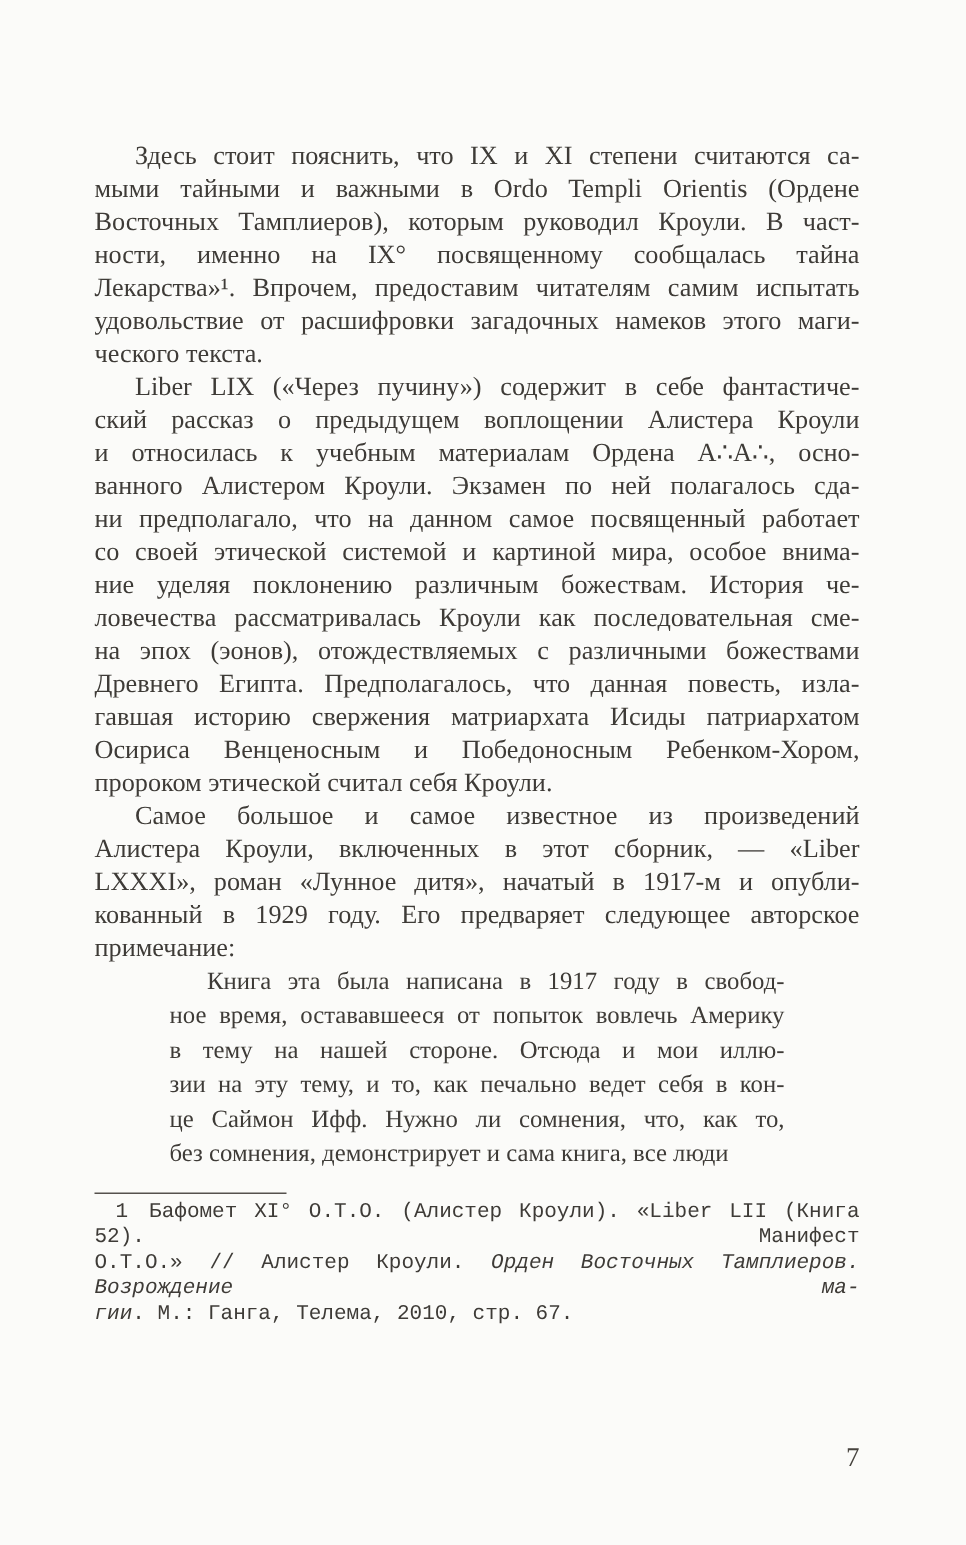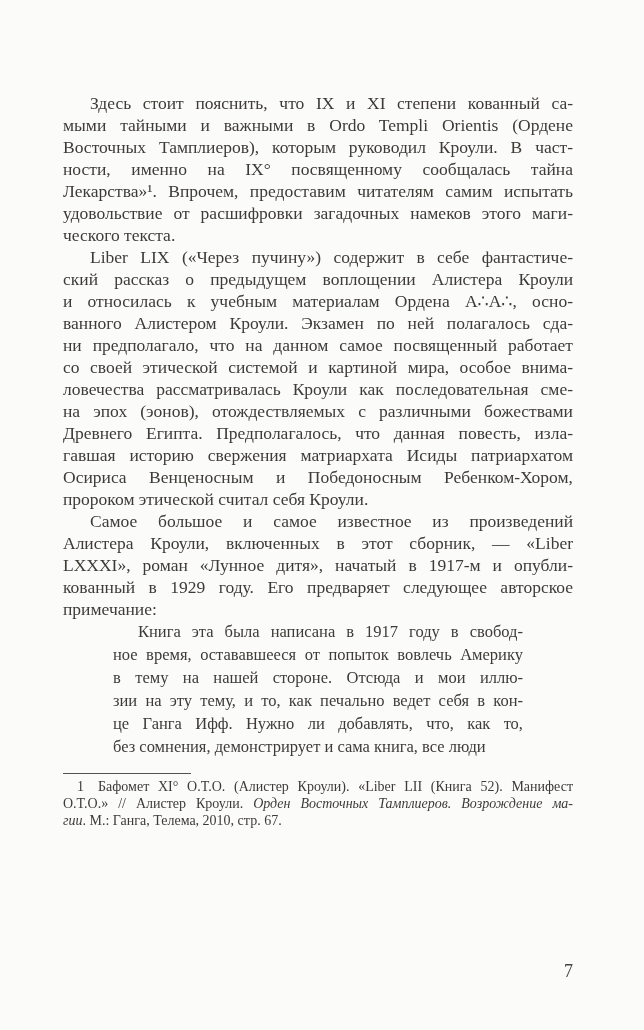--- a/index.html
+++ b/index.html
@@ -29,21 +29,21 @@
   }
   .line.last { text-align-last: left; }
   .paragraph .line.indent { text-indent: 27px; }
   .quote {
     margin-left: 50px;
     width: 410px;
     font-size: 16.5px;
     line-height: 23px;
   }
   .quote .line.indent { text-indent: 25px; }
-  .footnote { margin-top: 15px; }
+  .footnote { margin-top: 15px; font-family: Liberation Mono, monospace; }
   .footnote-rule {
     width: 128px;
     height: 0;
     border-top: 1px solid #55514d;
     margin-bottom: 4px;
   }
   .footnote-text {
     font-size: 14px;
     line-height: 17px;
   }
@@ -59,36 +59,37 @@
     color: #47443f;
   }
 </style>
 </head>
 <body>
 
 <div class="page">
   <div class="text-block">
 
     <div class="paragraph">
-        <div class="line indent">Здесь стоит пояснить, что IX и XI степени кованный са-</div>
+        <div class="line indent">Здесь стоит пояснить, что IX и XI степени считаются са-</div>
         <div class="line">мыми тайными и важными в Ordo Templi Orientis (Ордене</div>
         <div class="line">Восточных Тамплиеров), которым руководил Кроули. В част-</div>
         <div class="line">ности, именно на IX° посвященному сообщалась тайна</div>
         <div class="line">Лекарства»¹. Впрочем, предоставим читателям самим испытать</div>
         <div class="line">удовольствие от расшифровки загадочных намеков этого маги-</div>
         <div class="line last">ческого текста.</div>
       </div>
 
     <div class="paragraph">
         <div class="line indent">Liber LIX («Через пучину») содержит в себе фантастиче-</div>
         <div class="line">ский рассказ о предыдущем воплощении Алистера Кроули</div>
         <div class="line">и относилась к учебным материалам Ордена А∴А∴, осно-</div>
         <div class="line">ванного Алистером Кроули. Экзамен по ней полагалось сда-</div>
         <div class="line">ни предполагало, что на данном самое посвященный работает</div>
         <div class="line">со своей этической системой и картиной мира, особое внима-</div>
+        <div class="line">ние уделяя поклонению различным божествам. История че-</div>
         <div class="line">ловечества рассматривалась Кроули как последовательная сме-</div>
         <div class="line">на эпох (эонов), отождествляемых с различными божествами</div>
         <div class="line">Древнего Египта. Предполагалось, что данная повесть, изла-</div>
         <div class="line">гавшая историю свержения матриархата Исиды патриархатом</div>
         <div class="line">Осириса Венценосным и Победоносным Ребенком-Хором,</div>
         <div class="line last">пророком этической считал себя Кроули.</div>
       </div>
 
     <div class="paragraph">
         <div class="line indent">Самое большое и самое известное из произведений</div>
@@ -96,21 +97,21 @@
         <div class="line">LXXXI», роман «Лунное дитя», начатый в 1917-м и опубли-</div>
         <div class="line">кованный в 1929 году. Его предваряет следующее авторское</div>
         <div class="line last">примечание:</div>
       </div>
 
     <div class="quote">
         <div class="line indent">Книга эта была написана в 1917 году в свобод-</div>
         <div class="line">ное время, остававшееся от попыток вовлечь Америку</div>
         <div class="line">в тему на нашей стороне. Отсюда и мои иллю-</div>
         <div class="line">зии на эту тему, и то, как печально ведет себя в кон-</div>
-        <div class="line">це Ганга Ифф. Нужно ли добавлять, что, как то,</div>
+        <div class="line">це Саймон Ифф. Нужно ли сомнения, что, как то,</div>
         <div class="line last">без сомнения, демонстрирует и сама книга, все люди</div>
       </div>
 
     <div class="footnote">
       <div class="footnote-rule"></div>
       <div class="footnote-text">
           <div class="line indent"><span>1 Бафомет XI° O.T.O. (Алистер Кроули). «Liber LII (Книга 52). Манифест</span></div>
           <div class="line"><span>O.T.O.» // Алистер Кроули. </span><span class="italic">Орден Восточных Тамплиеров. Возрождение ма-</span></div>
           <div class="line last"><span class="italic">гии</span><span>. М.: Ганга, Телема, 2010, стр. 67.</span></div>
         </div>

